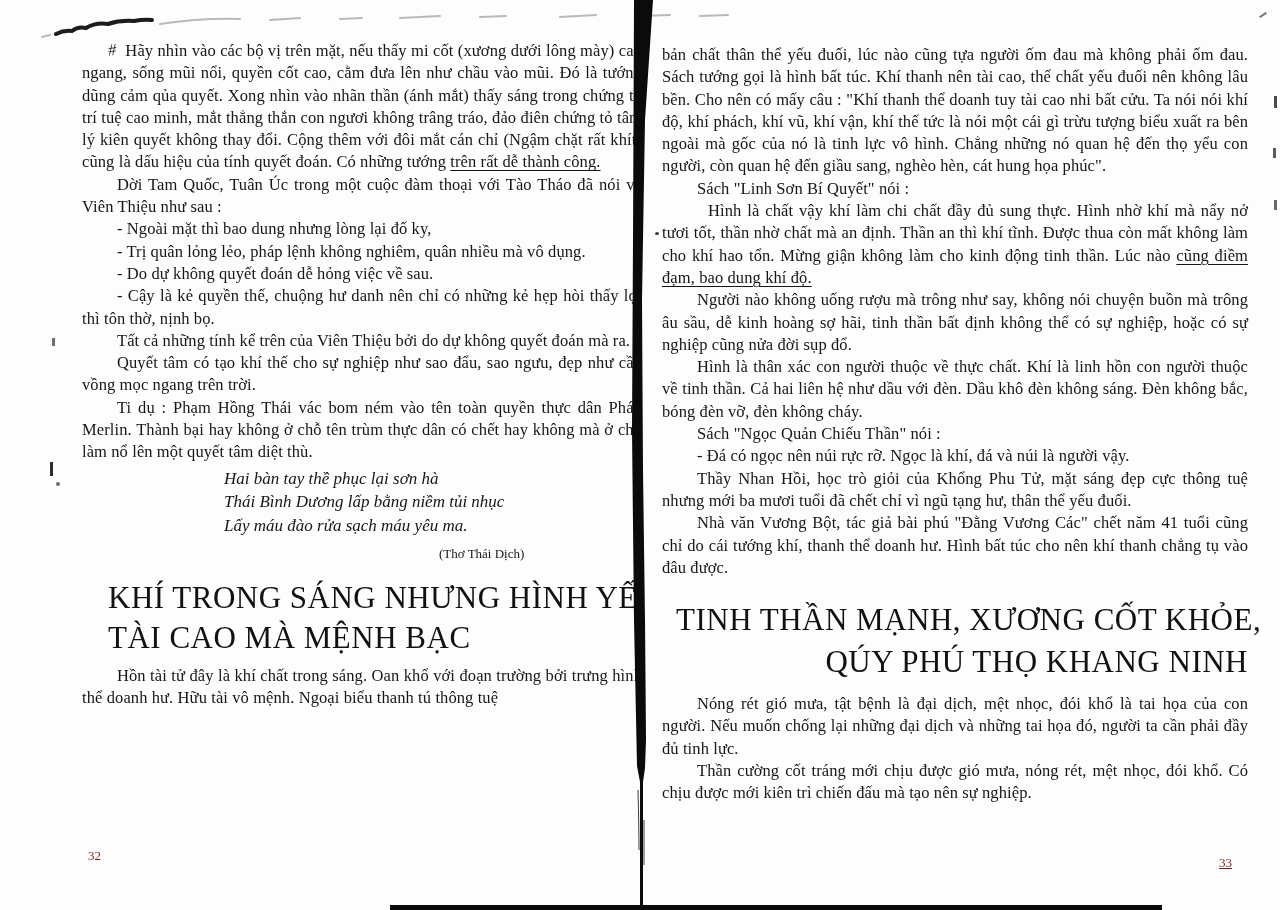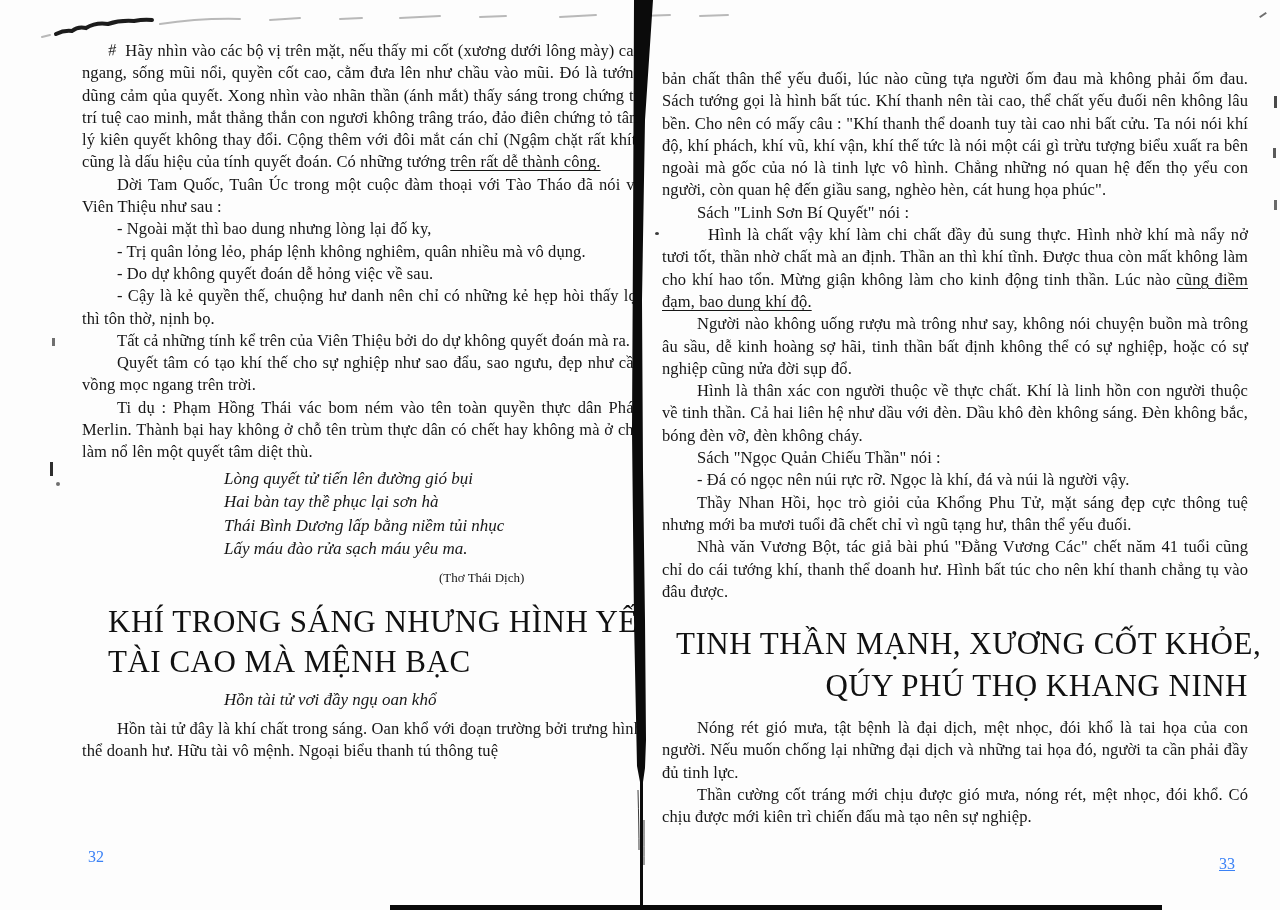--- a/index.html
+++ b/index.html
@@ -16,37 +16,37 @@
   .page-left  { left:82px;  top:40px; width:560px; overflow:hidden; }
   .page-right { left:662px; top:44px; width:586px; }
   .page p {
     margin:0;
     font-size:16.5px;
     line-height:22.3px;
     text-align:justify;
     text-indent:35px;
     letter-spacing:0.1px;
   }
-  .page p.noindent   { text-indent:0;margin-top:24px; }
+  .page p.noindent   { text-indent:0; }
   .page p.indent-sm  { text-indent:13px; }
   .page p.indent-lg  { text-indent:46px; }
   .u { text-decoration:underline; text-underline-offset:3px; }
   .marker { display:inline-block; font-style:italic; color:#2a2a2a; transform:rotate(-8deg); margin-right:9px; }
   
   .poem { margin:3px 0 2px 142px; font-style:italic; }
   .poem .line { font-size:17px; line-height:23.5px; }
   .attribution { margin:5px 0 6px 357px; font-weight:normal; font-size:13px; line-height:23px; }
   
   .section-heading { font-weight:400; color:#111; }
   .section-heading .hline { white-space:nowrap; font-size:31px; line-height:40px; letter-spacing:0.5px; }
   .heading-left  { margin:13px 0 6px 26px; }
   .heading-right { margin:20px 0 10px 14px; }
   .heading-right .hline { line-height:42px;text-align:right; }
   
-  .page-num { position:absolute; font-size:16px; color:#3b82f6; }
+  .page-num { position:absolute; font-size:13px; color:#7f1d1d; }
   .page-num-left  { left:88px;  top:848px; }
   .page-num-right { left:1219px; top:855px;text-decoration:underline; }
   
   .artifact { position:absolute; }
   .speck { position:absolute; background:#6f6f6f; }
   .bottom-bar { position:absolute; left:390px; top:905px; width:772px; height:5px; background:#0a0a0a; }
 </style>
 </head>
 <body>
 
@@ -66,35 +66,33 @@
     <p>- Ngoài mặt thì bao dung nhưng lòng lại đố ky,</p>
     <p>- Trị quân lỏng lẻo, pháp lệnh không nghiêm, quân nhiều mà vô dụng.</p>
     <p>- Do dự không quyết đoán dễ hỏng việc về sau.</p>
     <p>- Cậy là kẻ quyền thế, chuộng hư danh nên chỉ có những kẻ hẹp hòi thấy lợi thì tôn thờ, nịnh bọ.</p>
 
     <p>Tất cả những tính kể trên của Viên Thiệu bởi do dự không quyết đoán mà ra.</p>
     <p>Quyết tâm có tạo khí thế cho sự nghiệp như sao đẩu, sao ngưu, đẹp như cầu vồng mọc ngang trên trời.</p>
     <p>Ti dụ : Phạm Hồng Thái vác bom ném vào tên toàn quyền thực dân Pháp Merlin. Thành bại hay không ở chỗ tên trùm thực dân có chết hay không mà ở chỗ làm nổ lên một quyết tâm diệt thù.</p>
 
     <div class="poem">
-      <div class="line">Lòng quyết tử tiến lên đường gió bụi</div>
       <div class="line">Hai bàn tay thề phục lại sơn hà</div>
       <div class="line">Thái Bình Dương lấp bằng niềm tủi nhục</div>
       <div class="line">Lấy máu đào rửa sạch máu yêu ma.</div>
     </div>
 
     <div class="attribution">(Thơ Thái Dịch)</div>
 
     <div class="section-heading heading-left">
       <div class="hline">KHÍ TRONG SÁNG NHƯNG HÌNH YẾU ĐUỐI</div>
       <div class="hline">TÀI CAO MÀ MỆNH BẠC</div>
     </div>
 
     <div class="poem" style="margin-top:4px;margin-bottom:7px;">
-      <div class="line">Hồn tài tử vơi đầy ngụ oan khổ</div>
     </div>
 
     <p>Hồn tài tử đây là khí chất trong sáng. Oan khổ với đoạn trường bởi trưng hình thể doanh hư. Hữu tài vô mệnh. Ngoại biểu thanh tú thông tuệ</p>
   </div>
 
   <div class="page-num page-num-left">32</div>
 
   <div class="page page-right">
 
     <p class="noindent">bản chất thân thể yếu đuối, lúc nào cũng tựa người ốm đau mà không phải ốm đau. Sách tướng gọi là hình bất túc. Khí thanh nên tài cao, thể chất yếu đuối nên không lâu bền. Cho nên có mấy câu : "Khí thanh thể doanh tuy tài cao nhi bất cửu. Ta nói nói khí độ, khí phách, khí vũ, khí vận, khí thế tức là nói một cái gì trừu tượng biểu xuất ra bên ngoài mà gốc của nó là tinh lực vô hình. Chẳng những nó quan hệ đến thọ yểu con người, còn quan hệ đến giầu sang, nghèo hèn, cát hung họa phúc".</p>

